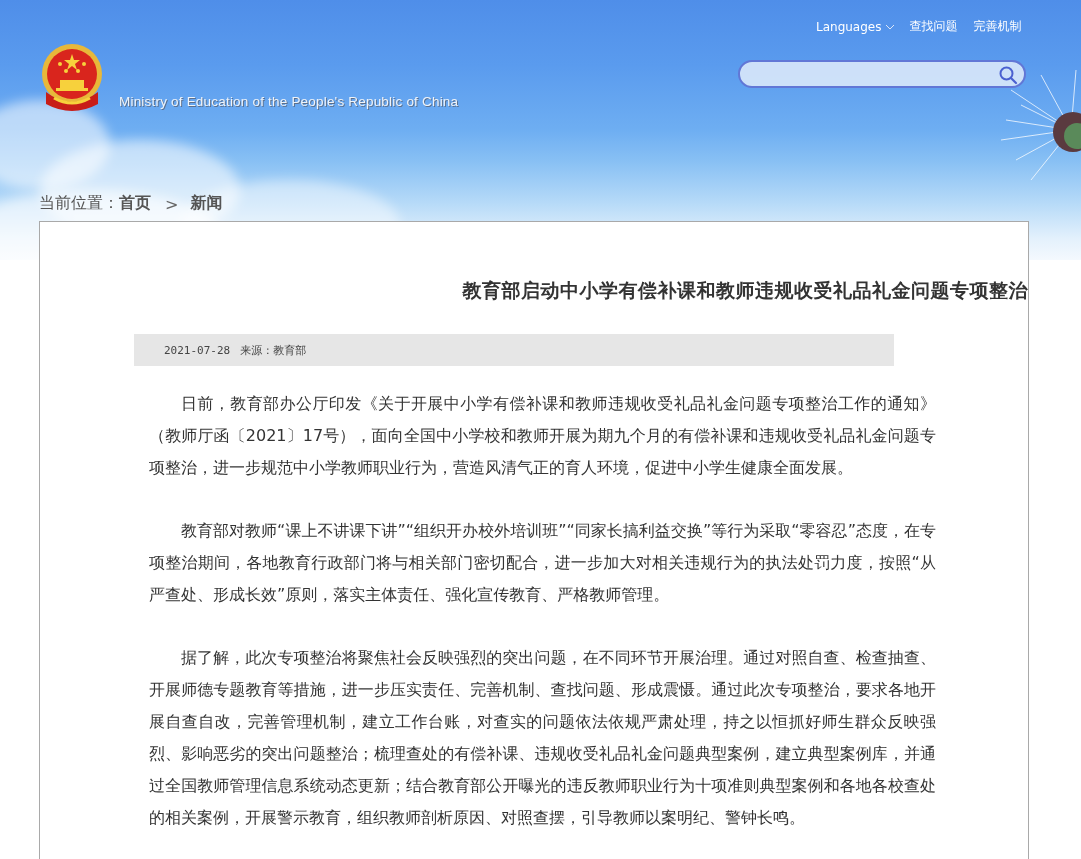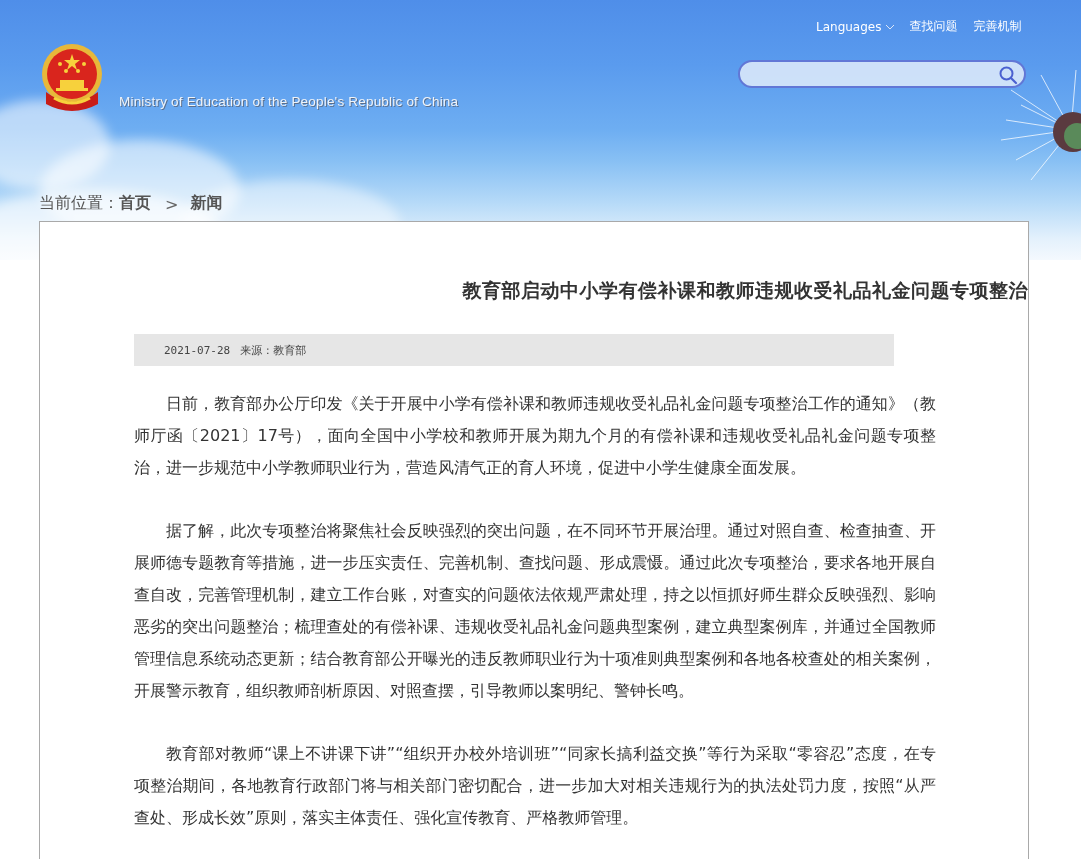--- a/index.html
+++ b/index.html
@@ -62,21 +62,21 @@
   .meta-bar {
     position: absolute; left: 94px; top: 102px; width: 760px; height: 32px;
     background: #e6e6e6; font-size: 11px; color: #444; display: flex; align-items: center;
     font-family: "DejaVu Sans Mono", monospace;
     margin-top: 10px;
   }
   .meta-bar .date { margin-left: 30px; }
   .meta-bar .source { margin-left: 10px; }
   .body-text { position: absolute; left: 94px; top: 166px; width: 802px; }
   .body-text p {
-    margin: 0 0 31px 0; font-size: 16px; line-height: 32px; color: #333;
+    margin: 0 0 31px 15px; font-size: 16px; line-height: 32px; color: #333;
     text-indent: 32px; text-align: justify;
   }
 </style>
 </head>
 <body>
 
 <div class="hero">
   <div class="cloud" style="left:-30px;top:100px;width:140px;height:90px;"></div>
   <div class="cloud" style="left:40px;top:140px;width:200px;height:100px;"></div>
   <div class="cloud" style="left:180px;top:180px;width:220px;height:90px;background:rgba(255,255,255,0.45);"></div>
@@ -142,16 +142,16 @@
 </div>
 
 <div class="article">
   <div class="article-title">教育部启动中小学有偿补课和教师违规收受礼品礼金问题专项整治</div>
   <div class="meta-bar">
     <span class="date">2021-07-28</span>
     <span class="source">来源：教育部</span>
   </div>
   <div class="body-text">
     <p>日前，教育部办公厅印发《关于开展中小学有偿补课和教师违规收受礼品礼金问题专项整治工作的通知》（教师厅函〔2021〕17号），面向全国中小学校和教师开展为期九个月的有偿补课和违规收受礼品礼金问题专项整治，进一步规范中小学教师职业行为，营造风清气正的育人环境，促进中小学生健康全面发展。</p>
+    <p>教育部对教师“课上不讲课下讲”“组织开办校外培训班”“同家长搞利益交换”等行为采取“零容忍”态度，在专项整治期间，各地教育行政部门将与相关部门密切配合，进一步加大对相关违规行为的执法处罚力度，按照“从严查处、形成长效”原则，落实主体责任、强化宣传教育、严格教师管理。</p>
     <p>据了解，此次专项整治将聚焦社会反映强烈的突出问题，在不同环节开展治理。通过对照自查、检查抽查、开展师德专题教育等措施，进一步压实责任、完善机制、查找问题、形成震慑。通过此次专项整治，要求各地开展自查自改，完善管理机制，建立工作台账，对查实的问题依法依规严肃处理，持之以恒抓好师生群众反映强烈、影响恶劣的突出问题整治；梳理查处的有偿补课、违规收受礼品礼金问题典型案例，建立典型案例库，并通过全国教师管理信息系统动态更新；结合教育部公开曝光的违反教师职业行为十项准则典型案例和各地各校查处的相关案例，开展警示教育，组织教师剖析原因、对照查摆，引导教师以案明纪、警钟长鸣。</p>
-    <p>教育部对教师“课上不讲课下讲”“组织开办校外培训班”“同家长搞利益交换”等行为采取“零容忍”态度，在专项整治期间，各地教育行政部门将与相关部门密切配合，进一步加大对相关违规行为的执法处罚力度，按照“从严查处、形成长效”原则，落实主体责任、强化宣传教育、严格教师管理。</p>
   </div>
 </div>
 
 </body></html>

